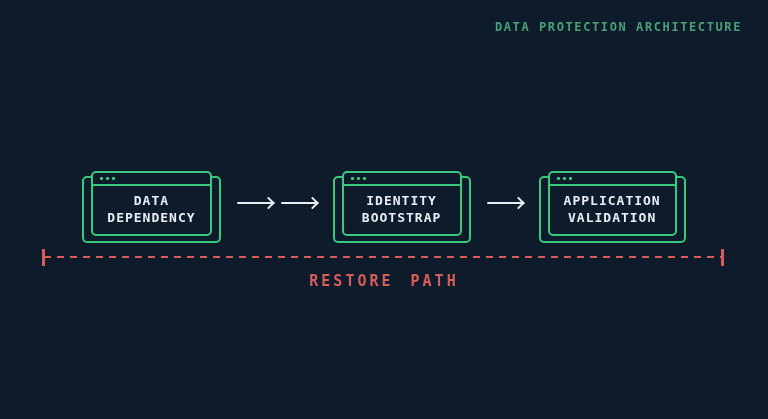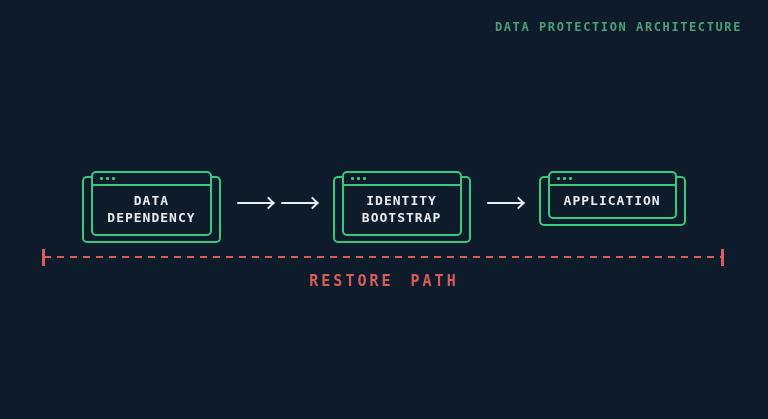--- a/index.html
+++ b/index.html
@@ -172,20 +172,21 @@
     <div class="win-front">
       <div class="titlebar">
         <span class="dots">
           <i></i>
           <i></i>
           <i></i>
         </span>
       </div>
       <div class="win-body">
         <span class="line">APPLICATION</span>
+        <span class="line">VALIDATION</span>
       </div>
     </div>
   </div>
 
 </div>
 
 <div>
   <div class="restore-line"></div>
   <div class="restore-label">RESTORE PATH</div>
 </div>

